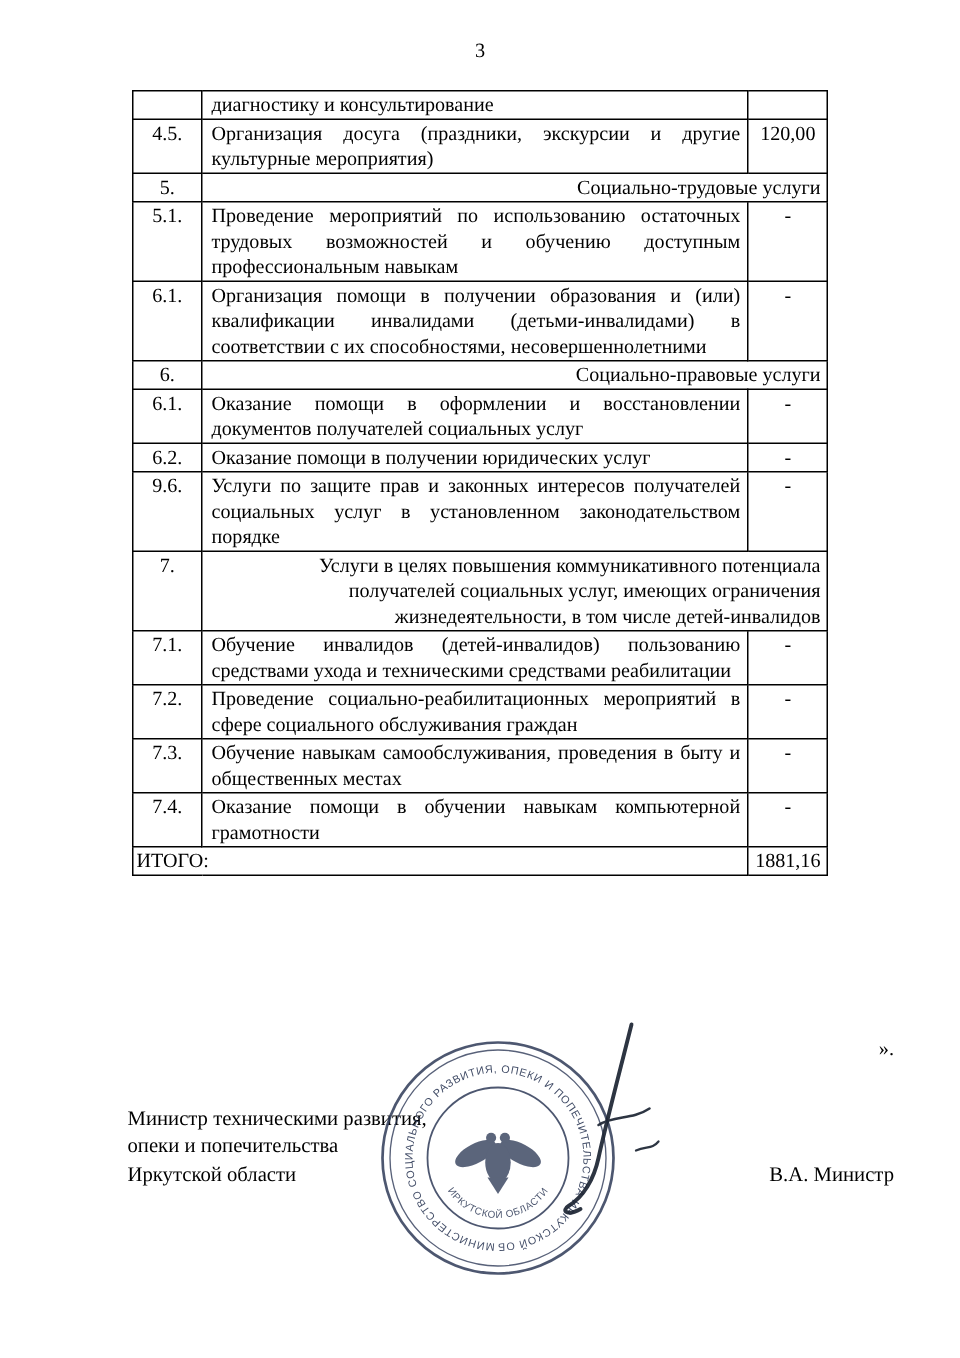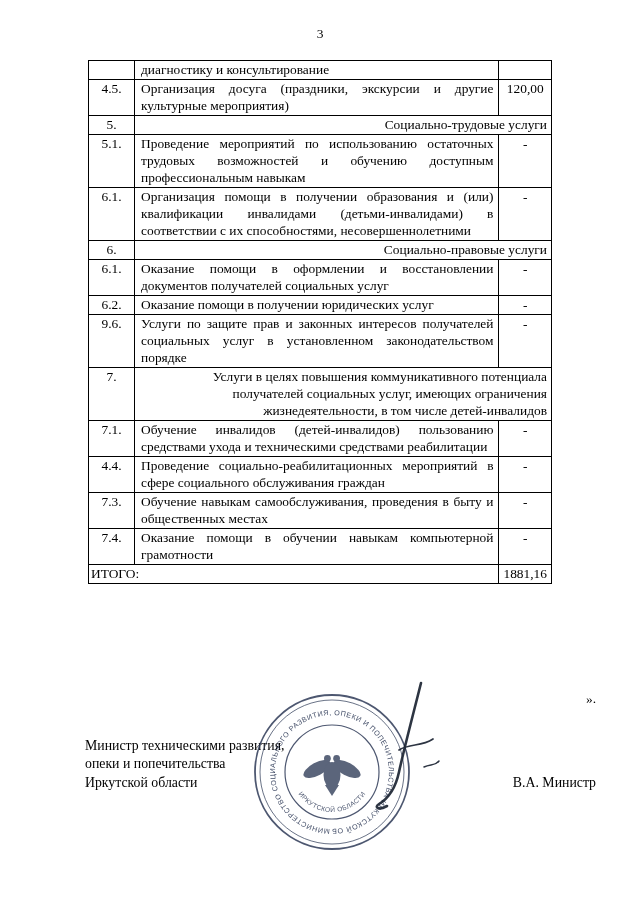--- a/index.html
+++ b/index.html
@@ -107,21 +107,21 @@
         <tr>
           <td class="col-num">7.</td>
           <td class="col-text section" colspan="2">Услуги в целях повышения коммуникативного потенциала получателей социальных услуг, имеющих ограничения жизнедеятельности, в том числе детей-инвалидов</td>
         </tr>
         <tr>
           <td class="col-num">7.1.</td>
           <td class="col-text">Обучение инвалидов (детей-инвалидов) пользованию средствами ухода и техническими средствами реабилитации</td>
           <td class="col-val">-</td>
         </tr>
         <tr>
-          <td class="col-num">4.4.</td>
+          <td class="col-num">7.2.</td>
           <td class="col-text">Проведение социально-реабилитационных мероприятий в сфере социального обслуживания граждан</td>
           <td class="col-val">-</td>
         </tr>
         <tr>
           <td class="col-num">7.3.</td>
           <td class="col-text">Обучение навыкам самообслуживания, проведения в быту и общественных местах</td>
           <td class="col-val">-</td>
         </tr>
         <tr>
           <td class="col-num">7.4.</td>

